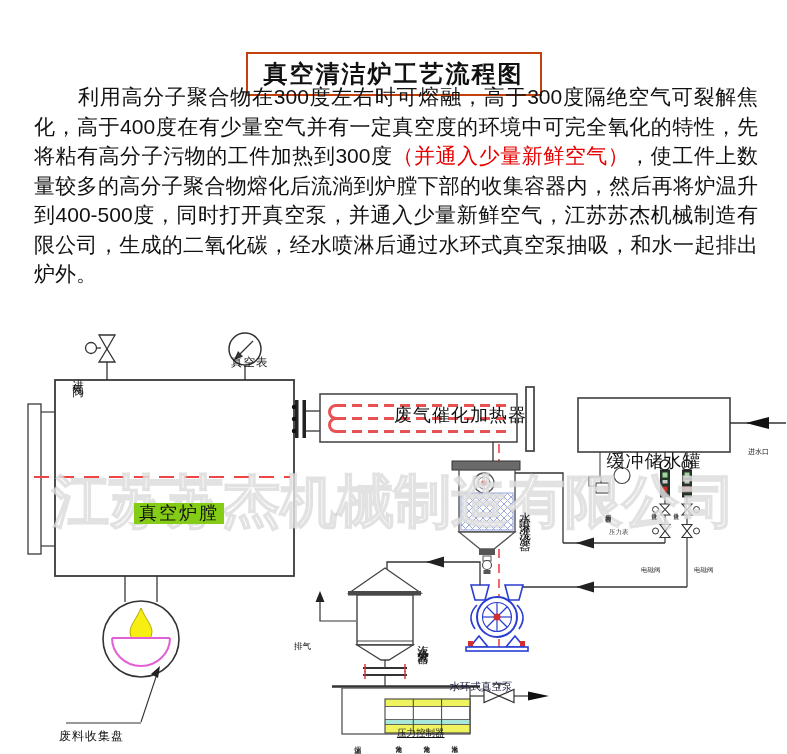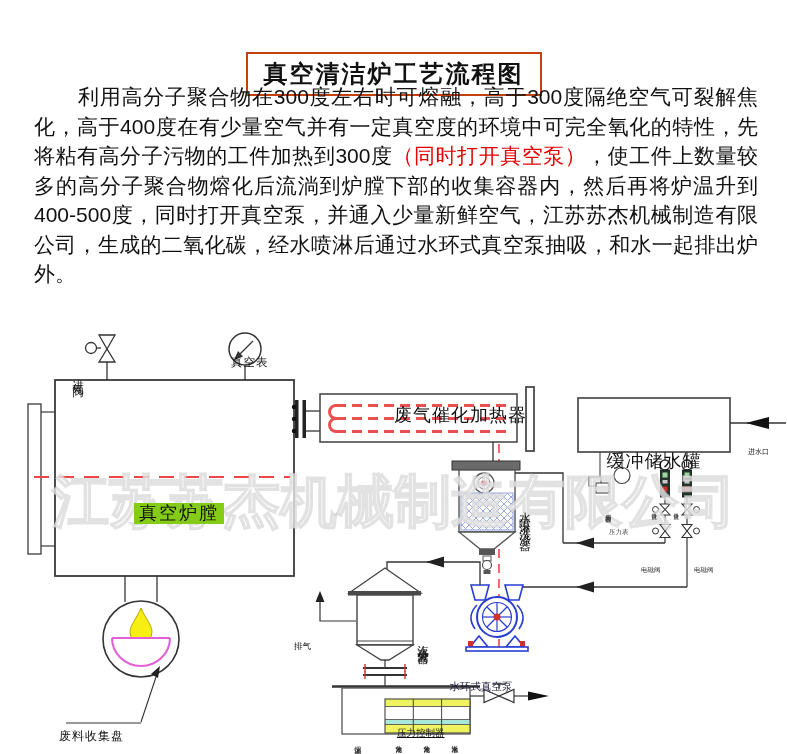--- a/index.html
+++ b/index.html
@@ -259,21 +259,21 @@
       <line x1="141" y1="722" x2="158" y2="671" stroke="#333" stroke-width="1.1"></line>
       <polygon points="160,666 151,674 158,678" fill="#222"></polygon>
       <line x1="66" y1="723" x2="141" y2="723" stroke="#333" stroke-width="1.2"></line>
     </g>
   </svg>
 
   <div class="abs watermark">江苏苏杰机械制造有限公司</div>
 
   <div class="abs title-box">真空清洁炉工艺流程图</div>
 
-  <div class="abs para"><span>利用高分子聚合物在300度左右时可熔融，高于300度隔绝空气可裂解焦化，高于400度在有少量空气并有一定真空度的环境中可完全氧化的特性，先将粘有高分子污物的工件加热到300度</span><span class="red">（同时打开真空泵）</span><span>，使工件上数量较多的高分子聚合物熔化后流淌到炉膛下部的收集容器内，然后再将炉温升到400-500度，同时打开真空泵，并通入少量新鲜空气，江苏苏杰机械制造有限公司，生成的二氧化碳，经水喷淋后通过水环式真空泵抽吸，和水一起排出炉外。</span></div>
+  <div class="abs para"><span>利用高分子聚合物在300度左右时可熔融，高于300度隔绝空气可裂解焦化，高于400度在有少量空气并有一定真空度的环境中可完全氧化的特性，先将粘有高分子污物的工件加热到300度</span><span class="red">（并通入少量新鲜空气）</span><span>，使工件上数量较多的高分子聚合物熔化后流淌到炉膛下部的收集容器内，然后再将炉温升到400-500度，同时打开真空泵，并通入少量新鲜空气，江苏苏杰机械制造有限公司，生成的二氧化碳，经水喷淋后通过水环式真空泵抽吸，和水一起排出炉外。</span></div>
 
   <div class="abs lbl vert lbl-intake">进气阀</div>
   <div class="abs lbl lbl-gauge">真空表</div>
   <div class="abs lbl lbl-furnace">真空炉膛</div>
   <div class="abs lbl lbl-heater">废气催化加热器</div>
   <div class="abs lbl lbl-tank">缓冲储水罐</div>
   <div class="abs lbl lbl-inlet">进水口</div>
   <div class="abs lbl vert lbl-scrubber">水喷淋洗涤器</div>
   <div class="abs lbl vert lbl-levelctrl">压力控制器</div>
   <div class="abs lbl lbl-pgauge">压力表</div>

